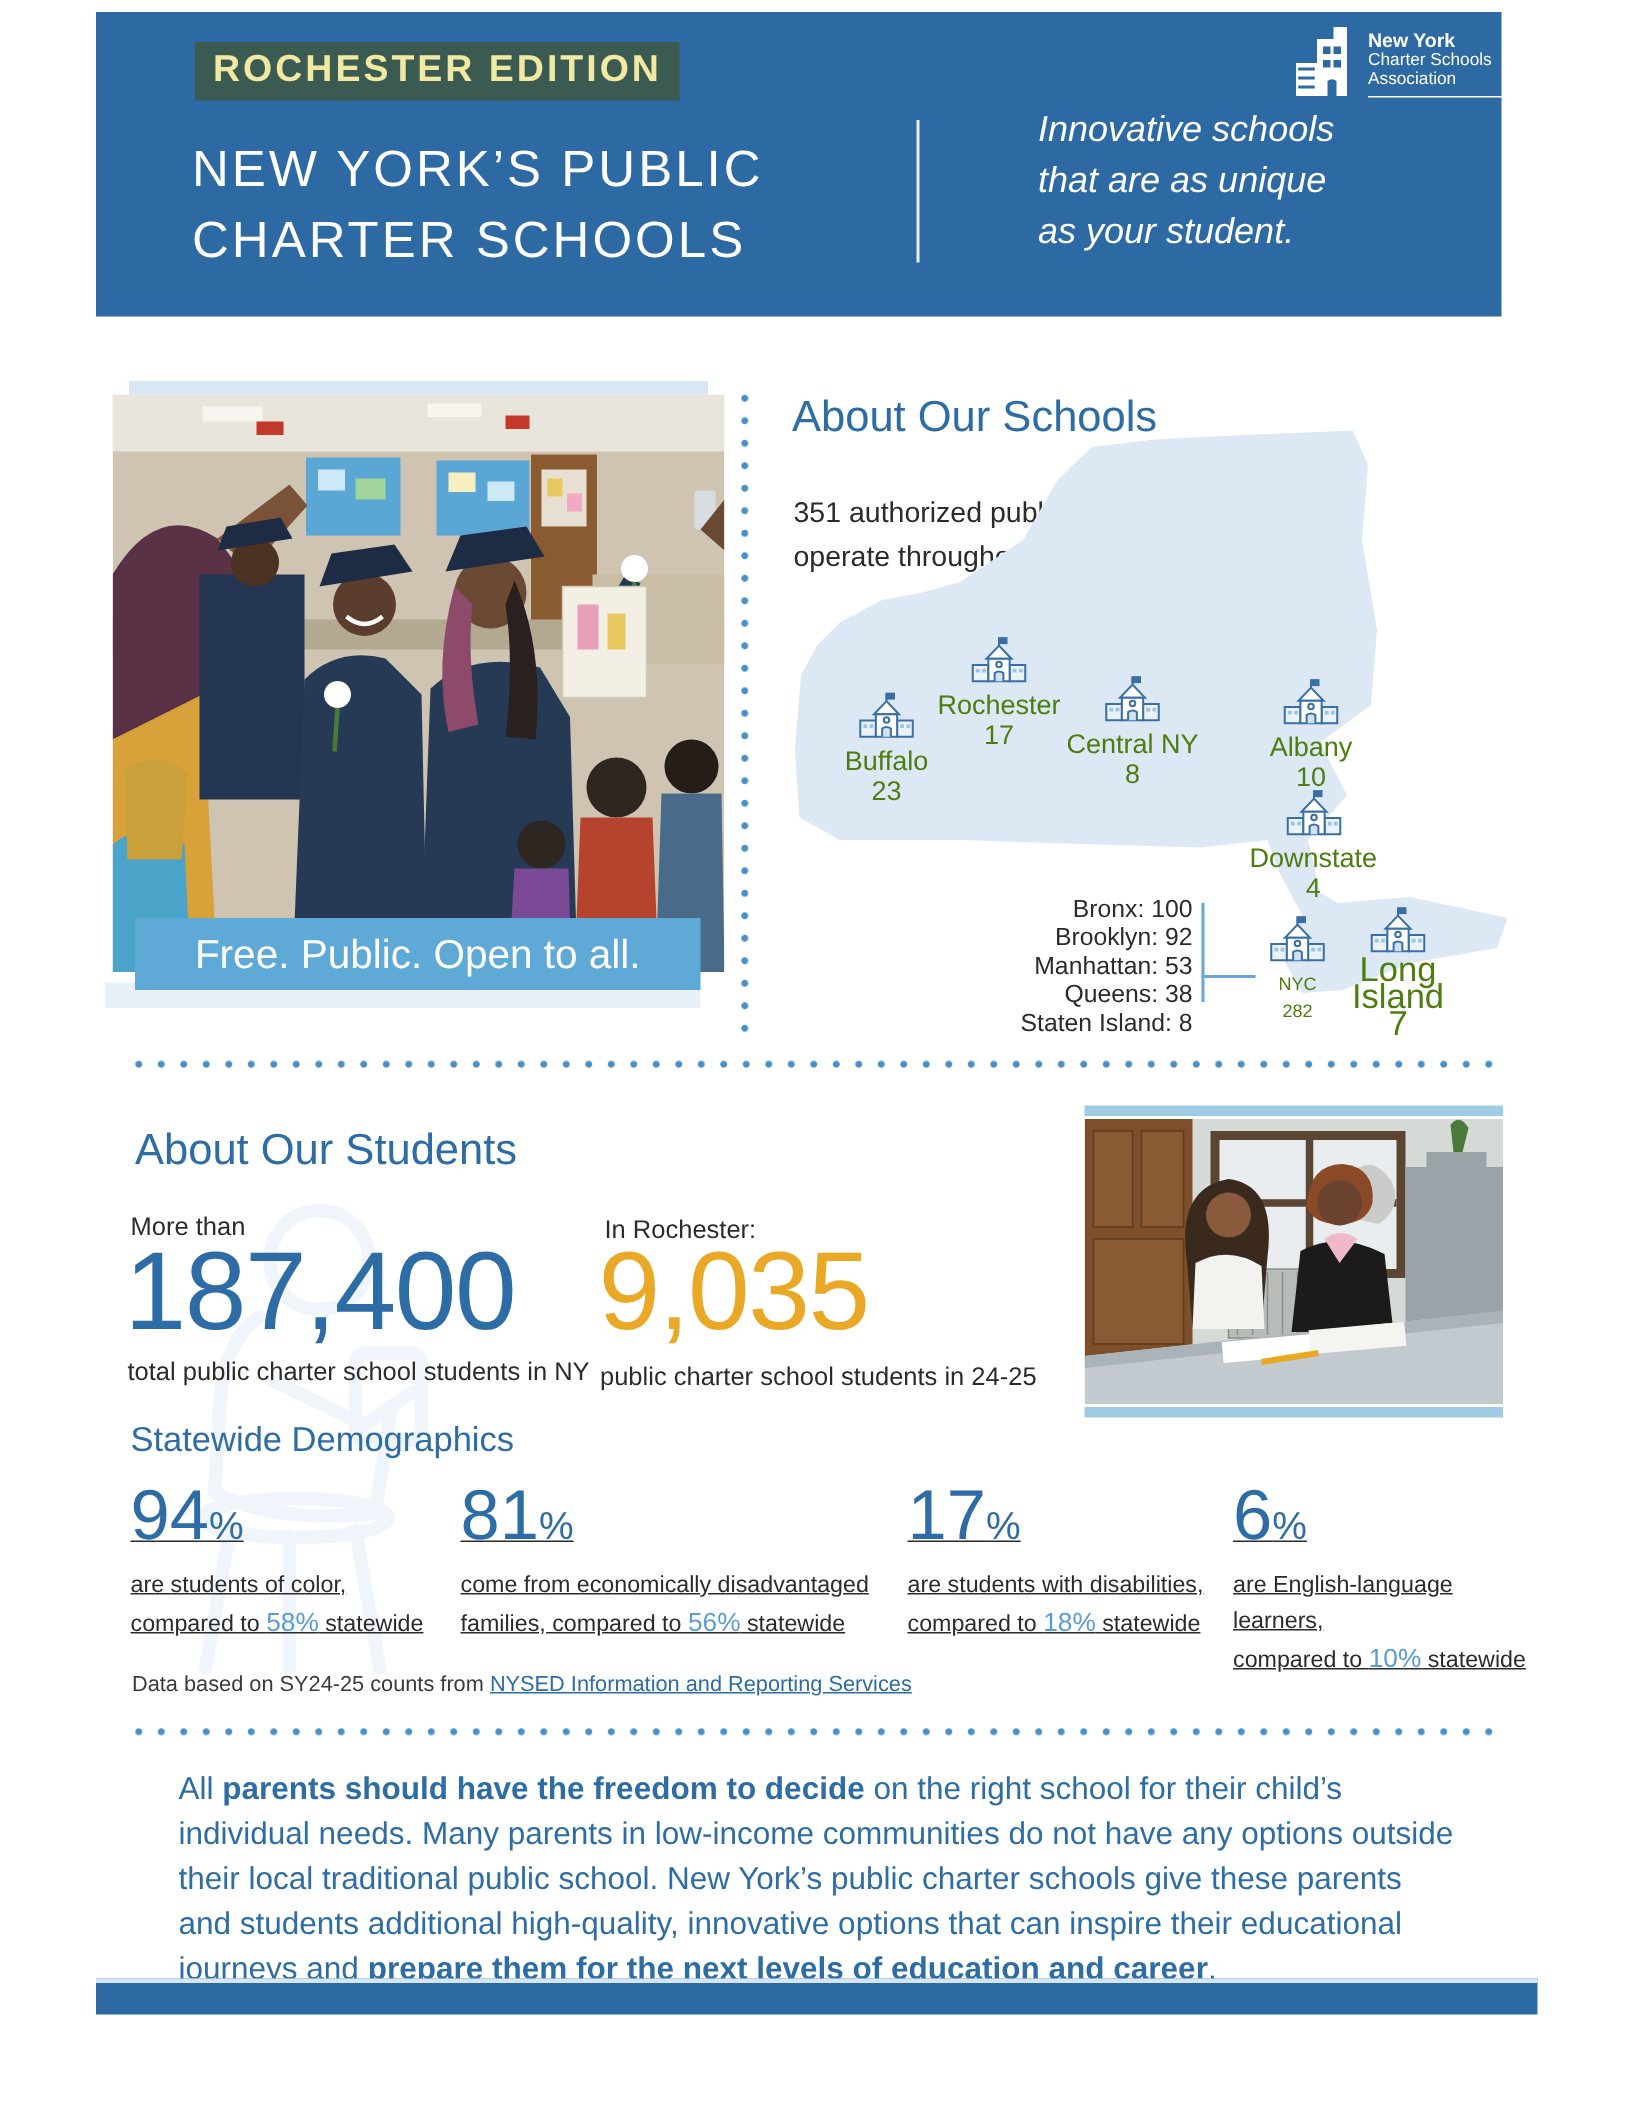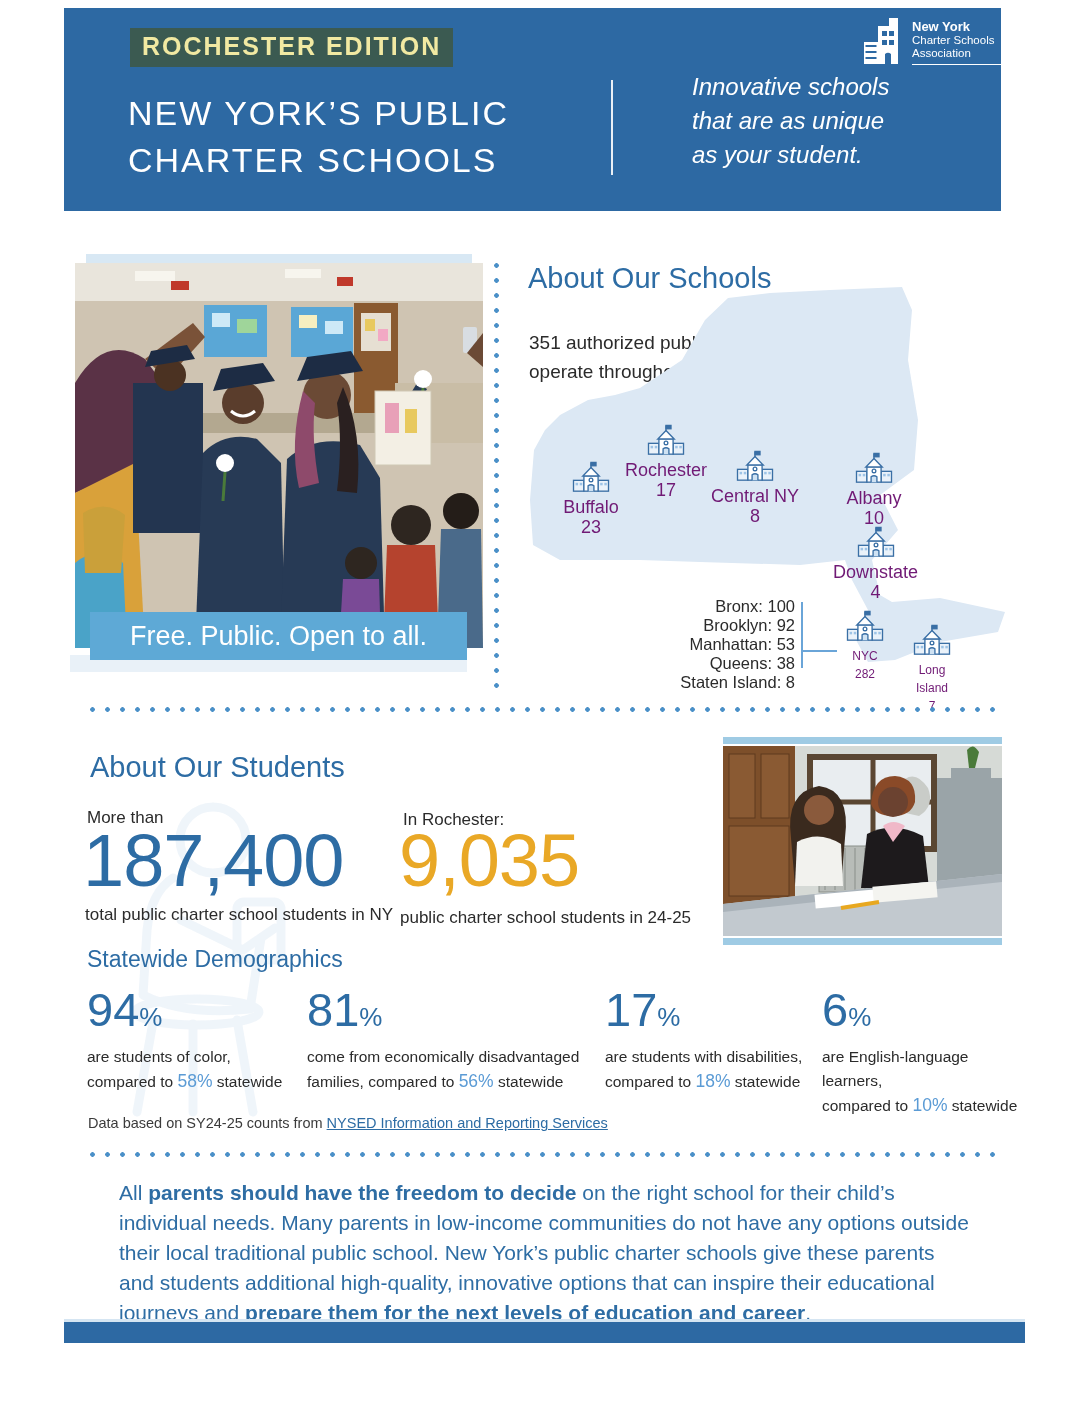--- a/index.html
+++ b/index.html
@@ -35,48 +35,48 @@
   .hdots{width:915px;height:5px;
          background-image:radial-gradient(circle,#4a90c8 2px,rgba(0,0,0,0) 2.6px);
          background-size:15px 5px;background-repeat:repeat-x;}
   .hdots1{left:85px;top:707px;}
   .hdots2{left:85px;top:1152px;}
 
   
   .schools-heading{left:528px;top:262px;font-size:29px;color:#2d6ca4;}
   .schools-intro{left:529px;top:328px;font-size:19px;line-height:29px;color:#2b2b2b;}
   .ny-map{left:528px;top:283px;}
-  .region{position:absolute;text-align:center;font-size:18px;line-height:20px;color:#701a75;}
+  .region{position:absolute;text-align:center;font-size:18px;line-height:20px;color:#4d7c0f;}
   .region .school-ic{width:40px;height:32px;display:inline-block;}
   .reg-rochester{left:601px;top:424px;width:130px;}
   .reg-buffalo{left:545px;top:461px;width:92px;}
   .reg-central{left:700px;top:450px;width:110px;}
   .reg-albany{left:824px;top:452px;width:100px;}
   .reg-downstate{left:818px;top:526px;width:115px;}
   .reg-nyc{left:831px;top:610px;width:68px;font-size:12px;line-height:18px;}
-  .reg-li{left:901px;top:624px;width:62px;font-size:12px;line-height:18px;}
+  .reg-li{left:901px;top:604px;width:62px;font-size:23px;line-height:18px;}
   .boroughs{left:655px;top:597px;width:140px;text-align:right;font-size:16.5px;line-height:19px;color:#2b2b2b;}
   .bracket-v{left:801px;top:602px;width:2px;height:66px;background:#6aa5d8;}
   .bracket-h{left:801px;top:650px;width:36px;height:2px;background:#6aa5d8;}
 
   
   .students-heading{left:90px;top:751px;font-size:29px;color:#2d6ca4;}
   .watermark{left:85px;top:790px;opacity:.55;}
   .more-than{left:87px;top:808px;font-size:17px;color:#2b2b2b;}
   .big-blue{left:83px;top:818px;font-size:74px;color:#2d6ca4;letter-spacing:-1px;}
   .big-label1{left:85px;top:905px;font-size:17px;color:#2b2b2b;}
   .in-roch{left:403px;top:810px;font-size:17px;color:#2b2b2b;}
   .big-gold{left:399px;top:818px;font-size:74px;color:#e9a826;letter-spacing:-1px;}
   .big-label2{left:400px;top:908px;font-size:17px;color:#2b2b2b;}
   .photo2-strip-top{left:723px;top:737px;width:279px;height:7px;background:#9fcbe4;}
   .photo2-strip-bottom{left:723px;top:938px;width:279px;height:7px;background:#9fcbe4;}
   .photo2{left:723px;top:746px;width:279px;height:190px;overflow:hidden;}
 
   .demo-heading{left:87px;top:946px;font-size:23px;color:#2d6ca4;}
-  .stat{position:absolute;}
+  .stat{position:absolute;text-decoration:underline;}
   .stat-val{font-size:47px;color:#2d6ca4;}
   .stat-pct{font-size:26px;color:#2d6ca4;}
   .stat-label{font-size:15.5px;line-height:24px;color:#2b2b2b;margin-top:8px;}
   .hl{color:#5b9bd5;font-size:17.5px;}
   .stat1{left:87px;top:982px;width:215px;}
   .stat2{left:307px;top:982px;width:290px;}
   .stat3{left:605px;top:982px;width:215px;}
   .stat4{left:822px;top:982px;width:200px;}
 
   .footnote{left:88px;top:1115px;font-size:14.5px;color:#3b3b3b;}

